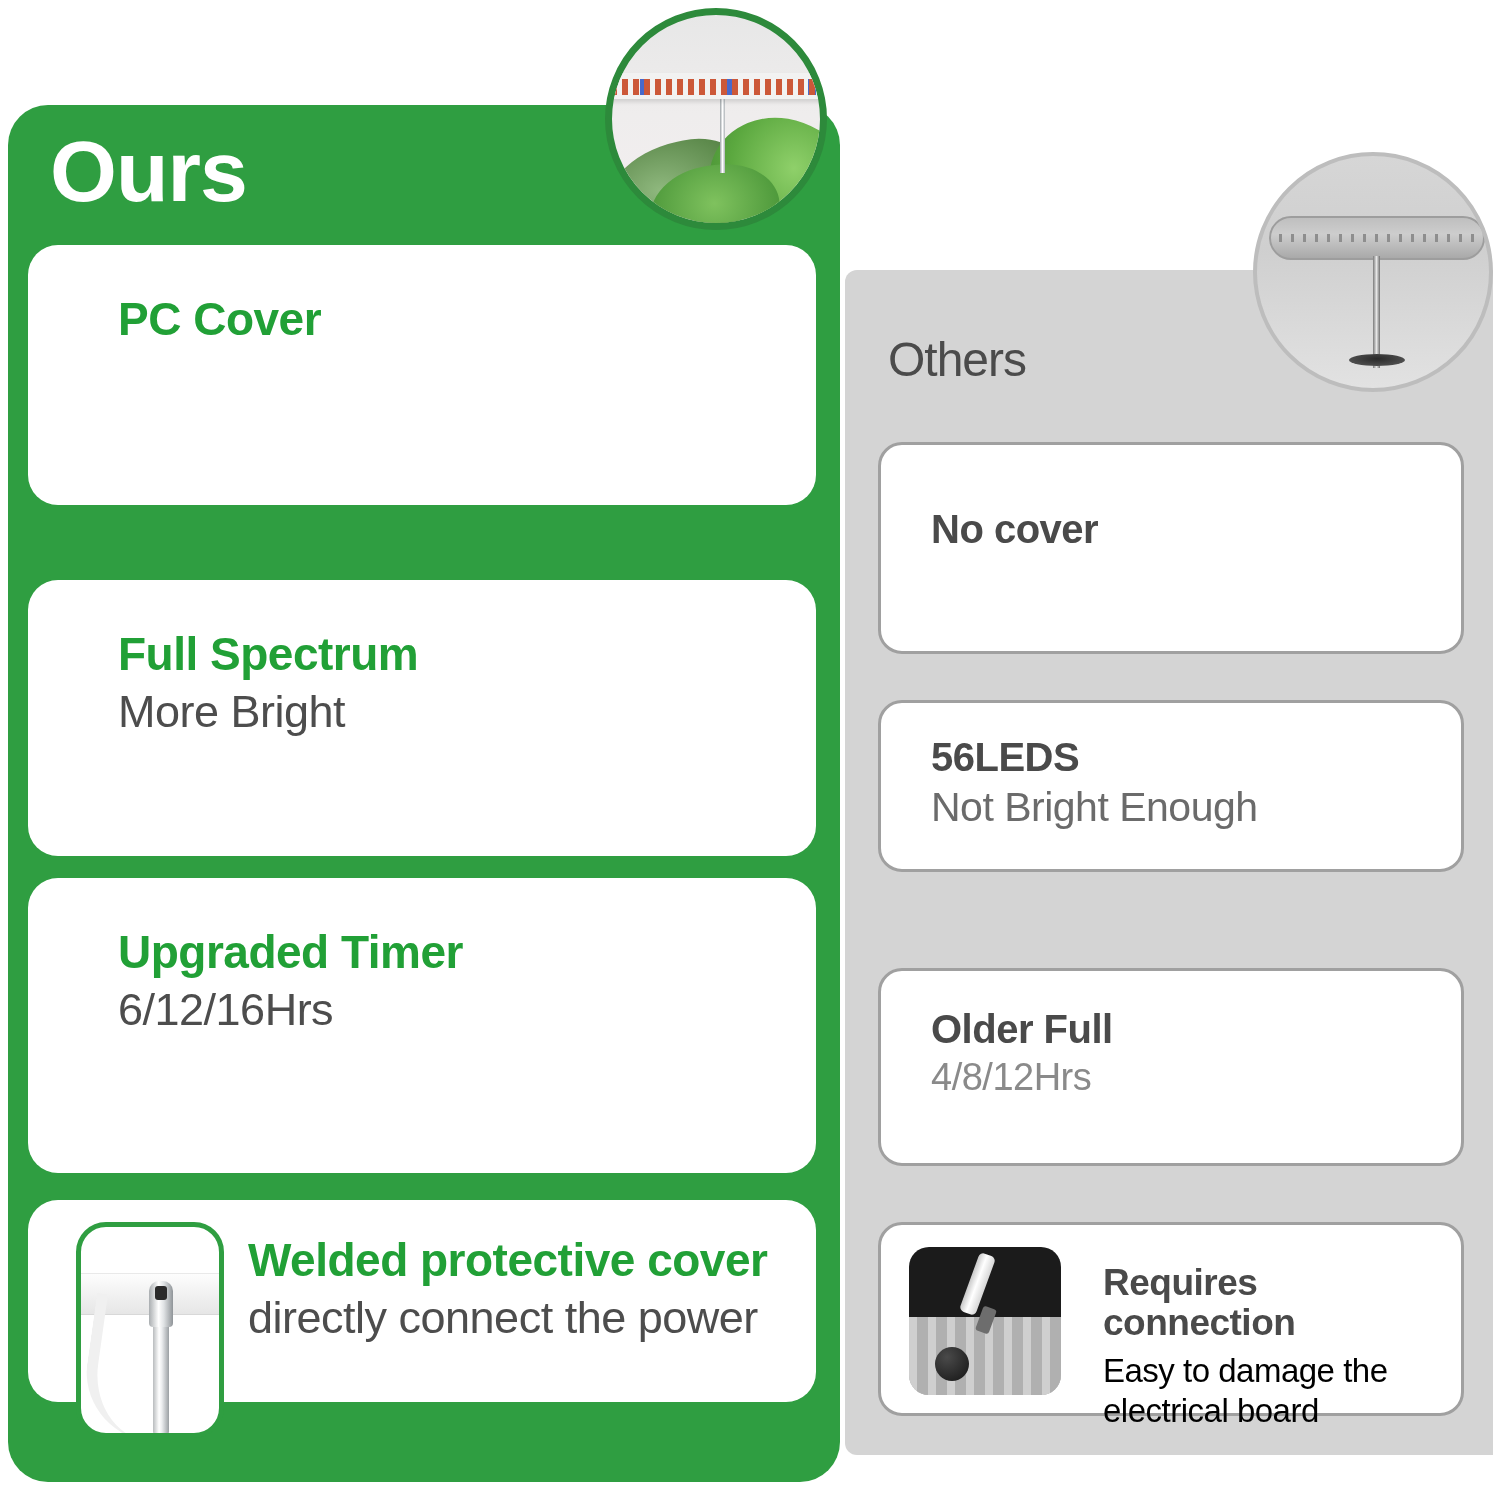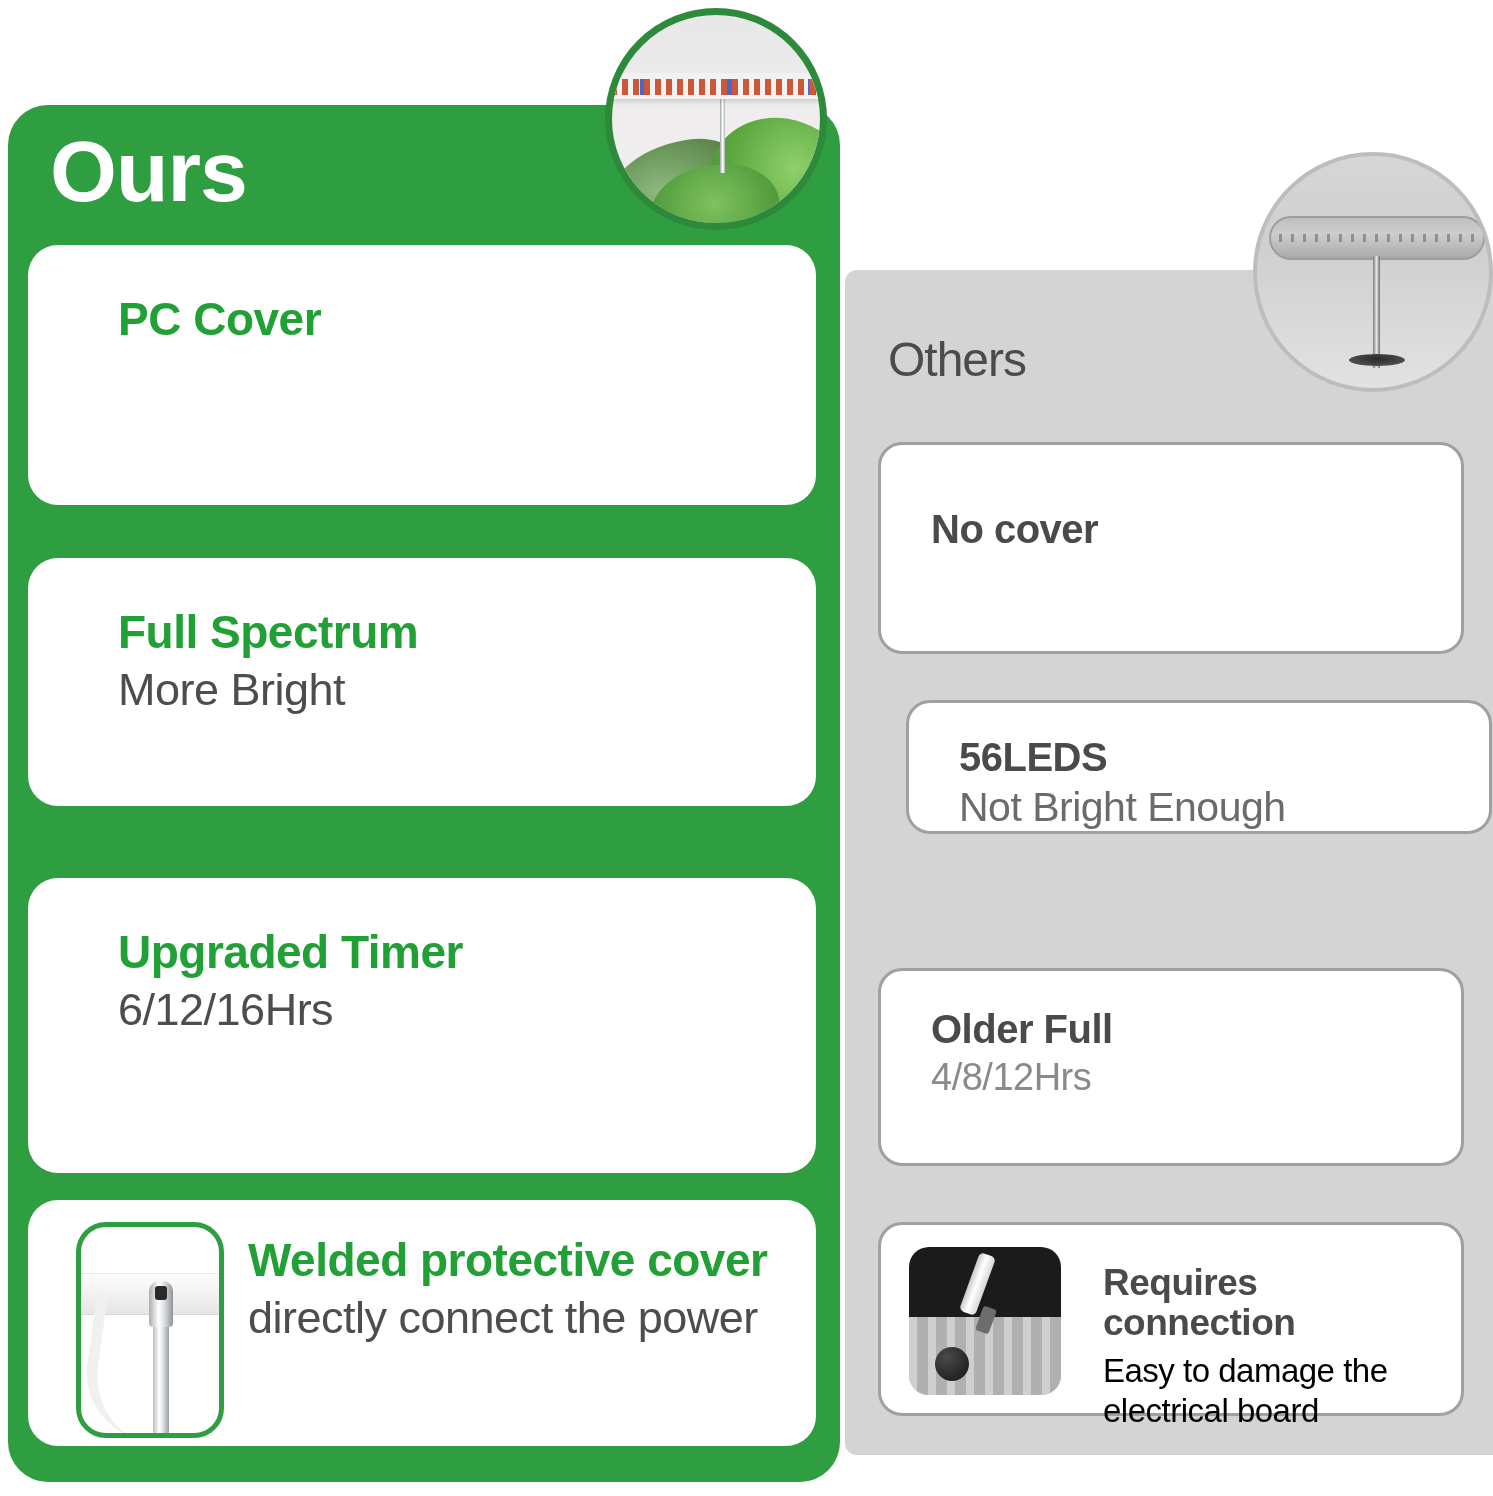--- a/index.html
+++ b/index.html
@@ -18,23 +18,23 @@
     position:absolute; left:50px; top:128px;
     font-size:86px; font-weight:bold; color:#ffffff;
     letter-spacing:-1px; line-height:1;
   }
 
   .ours-card{
     position:absolute; left:28px; width:788px;
     background:#ffffff; border-radius:30px;
   }
   #ours-card-0{ top:245px;  height:260px; }
-  #ours-card-1{ top:558px;  height:248px; }
+  #ours-card-1{ top:580px;  height:276px; }
   #ours-card-2{ top:878px;  height:295px; }
-  #ours-card-3{ top:1200px; height:246px; }
+  #ours-card-3{ top:1200px; height:202px; }
 
   .ours-card-body{ position:absolute; left:90px; top:50px; right:28px; }
   .ours-h{
     font-size:46px; font-weight:bold; color:#21a036;
     line-height:1.07; letter-spacing:-0.5px;
   }
   .ours-p{
     font-size:45px; color:#4d4d4d; line-height:1.18;
     margin-top:6px; letter-spacing:-0.5px;
   }
@@ -124,21 +124,21 @@
   .others-title{
     position:absolute; left:888px; top:336px;
     font-size:48px; color:#4b4b4b; line-height:1; letter-spacing:-1px;
   }
 
   .others-card{
     position:absolute; left:878px; width:586px;
     background:#ffffff; border:3px solid #a0a0a0; border-radius:24px;
   }
   #others-card-0{ top:442px;  height:212px; }
-  #others-card-1{ top:700px;  height:134px;margin-left:28px; }
+  #others-card-1{ top:700px;  height:172px; }
   #others-card-2{ top:968px;  height:198px; }
   #others-card-3{ top:1222px; height:194px; }
 
   .others-card-body{ position:absolute; left:50px; top:0; right:22px; }
   #others-card-0 .others-card-body{ top:62px; }
   #others-card-1 .others-card-body{ top:32px; }
   #others-card-2 .others-card-body{ top:36px; }
   #others-card-3 .others-card-body{ left:222px; top:22px;margin-top:16px; }
 
   .others-h{

